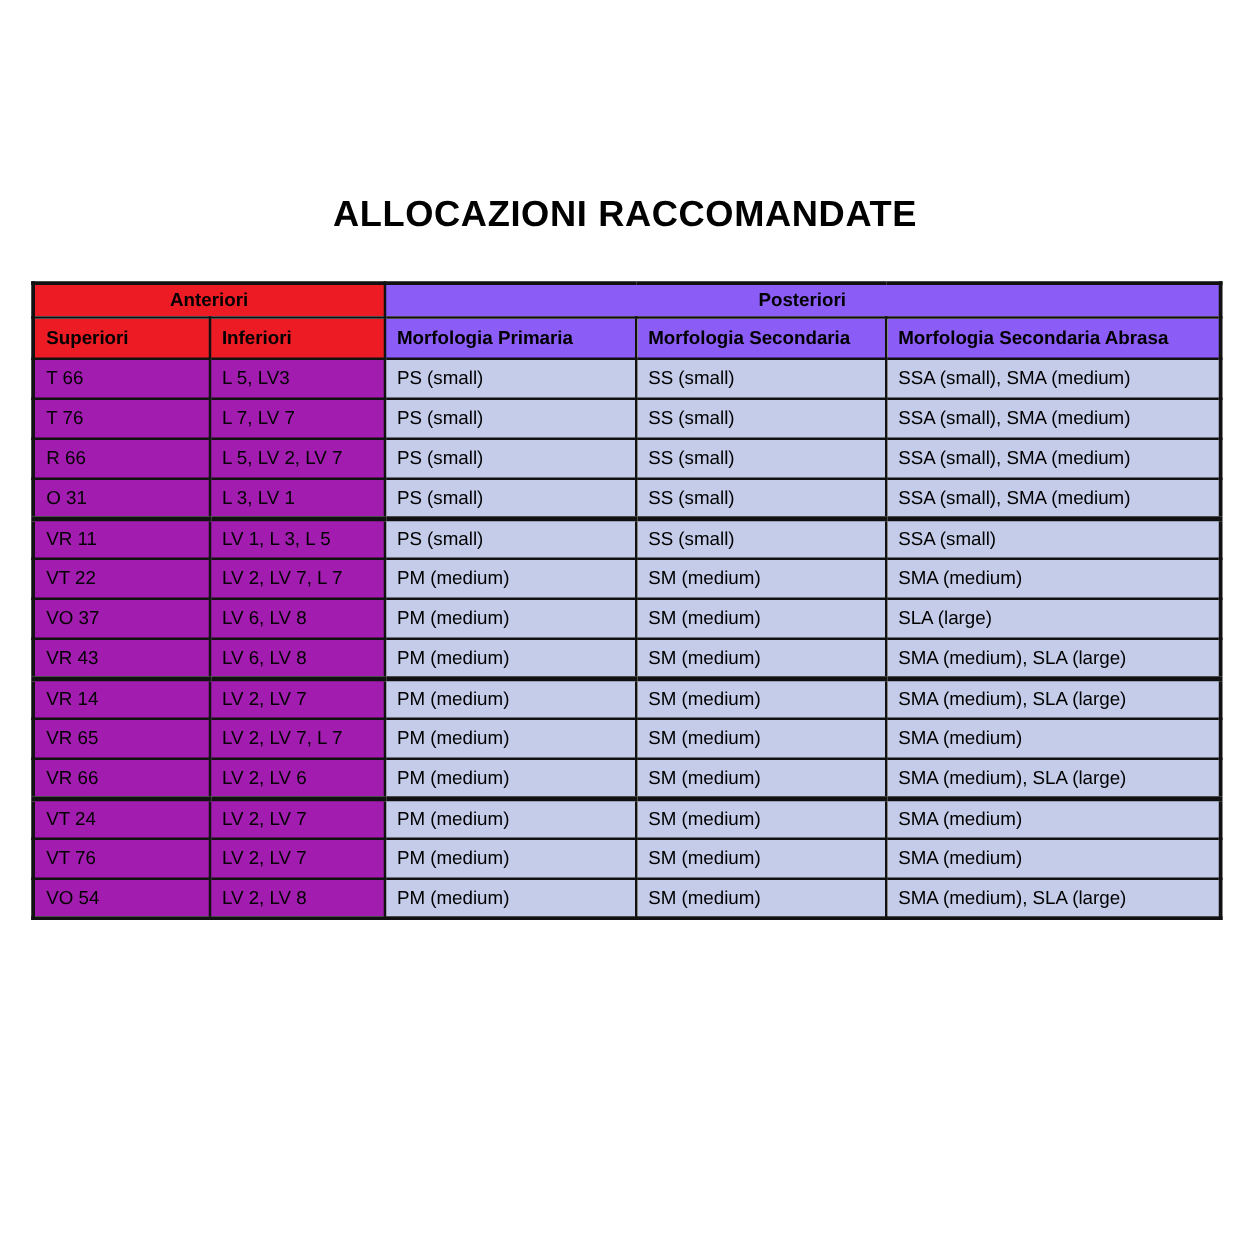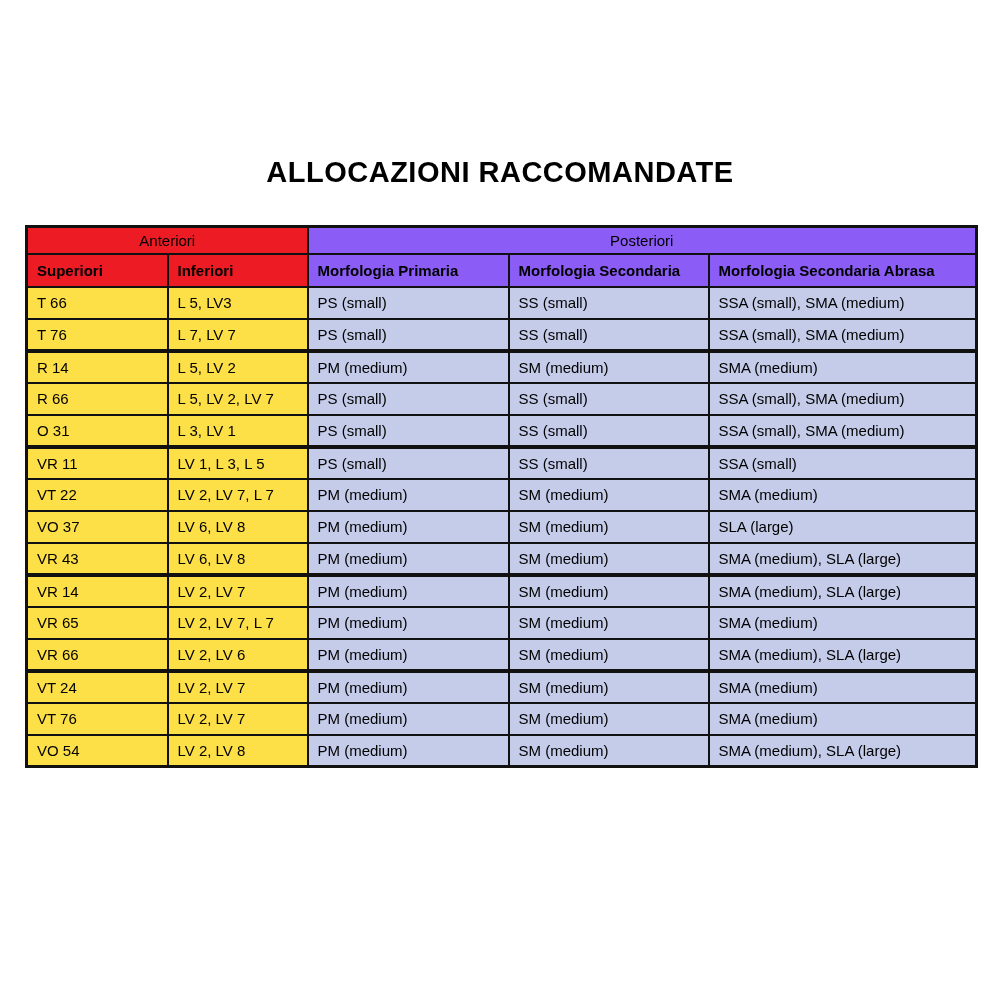--- a/index.html
+++ b/index.html
@@ -34,31 +34,31 @@
     border: 2px solid #111111;
     padding: 0 0 0 9px;
     text-align: left;
     vertical-align: middle;
     overflow: hidden;
     white-space: nowrap;
   }
   tr.hdr-group th {
     height: 27px;
     text-align: center;
-    font-weight: normal;
+    font-weight: bold;
     padding: 0;
   }
   tr.hdr-cols th {
     height: 33px;
     font-weight: bold;
   }
   tr.data-row td { height: 32px; font-weight: normal; }
   .bg-red   { background: #ED1C24; }
   .bg-blue  { background: #8b5cf6; }
-  .bg-pink  { background: #fde047; }
+  .bg-pink  { background: #a21caf; }
   .bg-lav   { background: #C4CCE9; margin-top: 29px; }
   tr.group-start td { border-top-width: 4px; }
 </style>
 </head>
 <body>
 
 <h1 class="page-title">ALLOCAZIONI RACCOMANDATE</h1>
 
 <table class="alloc">
   <colgroup>
@@ -88,27 +88,20 @@
         <td class="bg-lav">PS (small)</td>
         <td class="bg-lav">SS (small)</td>
         <td class="bg-lav">SSA (small), SMA (medium)</td>
       </tr>
       <tr class="data-row">
         <td class="bg-pink">T 76</td>
         <td class="bg-pink">L 7, LV 7</td>
         <td class="bg-lav">PS (small)</td>
         <td class="bg-lav">SS (small)</td>
         <td class="bg-lav">SSA (small), SMA (medium)</td>
-      </tr>
-      <tr class="data-row group-start">
-        <td class="bg-pink">R 14</td>
-        <td class="bg-pink">L 5, LV 2</td>
-        <td class="bg-lav">PM (medium)</td>
-        <td class="bg-lav">SM (medium)</td>
-        <td class="bg-lav">SMA (medium)</td>
       </tr>
       <tr class="data-row">
         <td class="bg-pink">R 66</td>
         <td class="bg-pink">L 5, LV 2, LV 7</td>
         <td class="bg-lav">PS (small)</td>
         <td class="bg-lav">SS (small)</td>
         <td class="bg-lav">SSA (small), SMA (medium)</td>
       </tr>
       <tr class="data-row">
         <td class="bg-pink">O 31</td>

